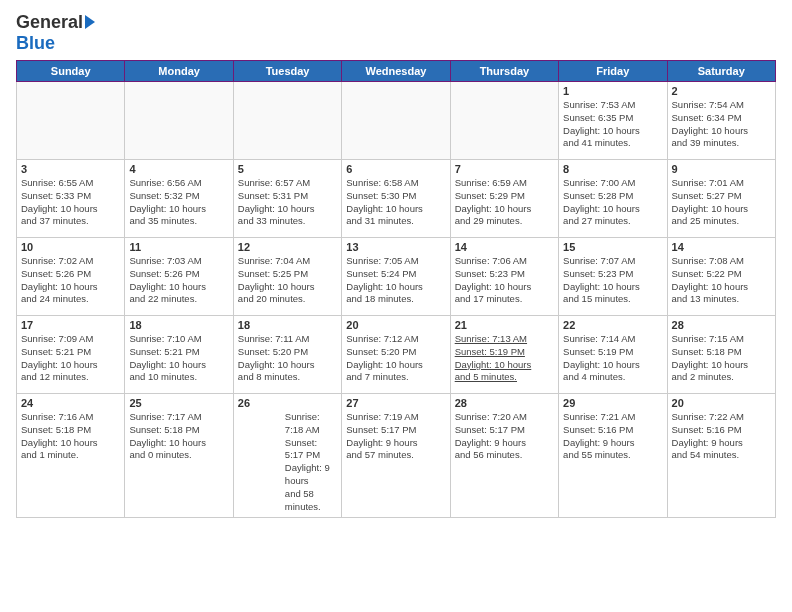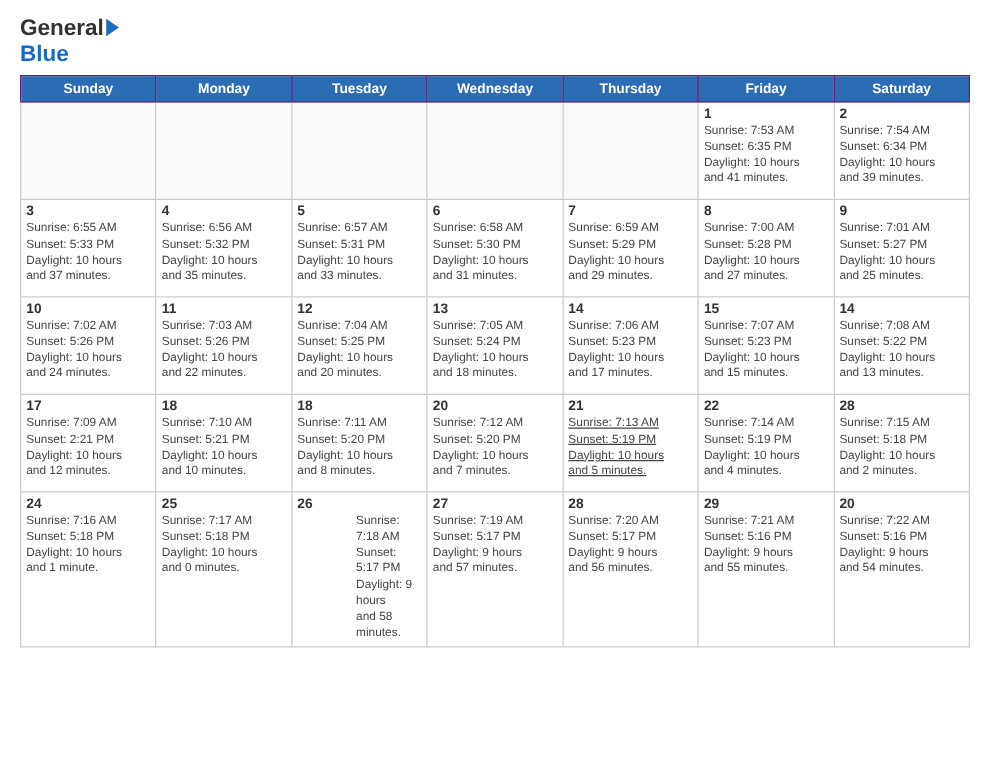--- a/index.html
+++ b/index.html
@@ -249,21 +249,21 @@
             <div class="day-info" style="white-space: pre-line;">Sunrise: 7:08 AM
 Sunset: 5:22 PM
 Daylight: 10 hours
 and 13 minutes.</div>
           </td>
         </tr>
         <tr class="week-row">
           <td>
             <span class="day-number">17</span>
             <div class="day-info" style="white-space: pre-line;">Sunrise: 7:09 AM
-Sunset: 2:21 PM
+Sunset: 5:21 PM
 Daylight: 10 hours
 and 12 minutes.</div>
           </td>
           <td>
             <span class="day-number">18</span>
             <div class="day-info" style="white-space: pre-line;">Sunrise: 7:10 AM
 Sunset: 5:21 PM
 Daylight: 10 hours
 and 10 minutes.</div>
           </td>

